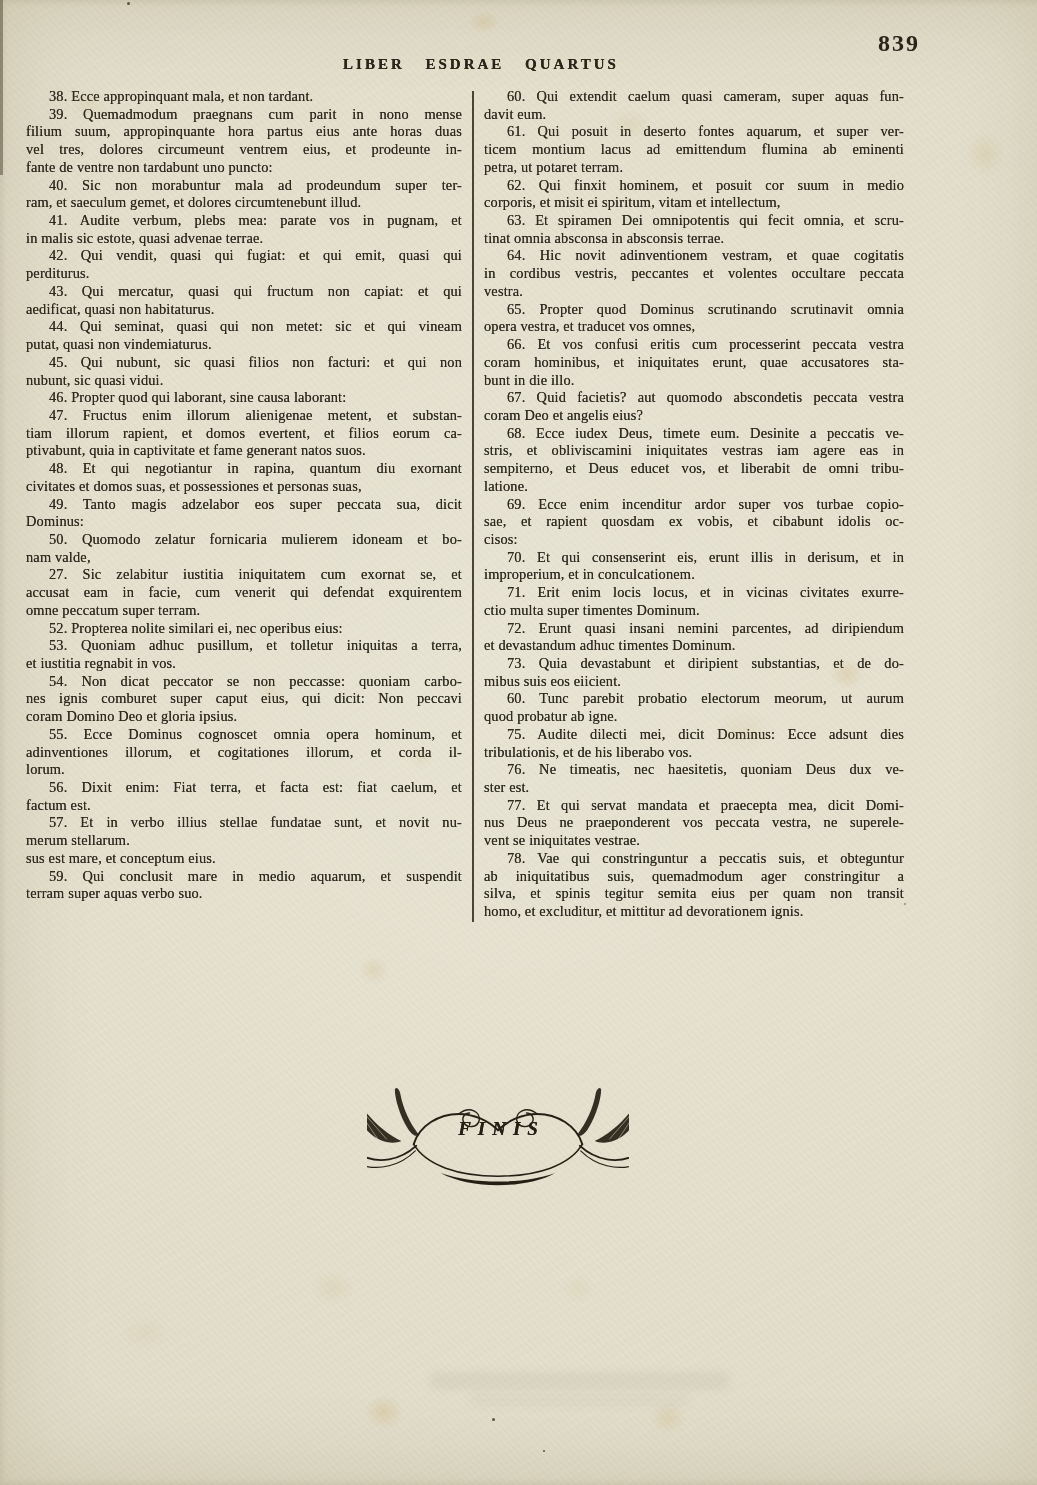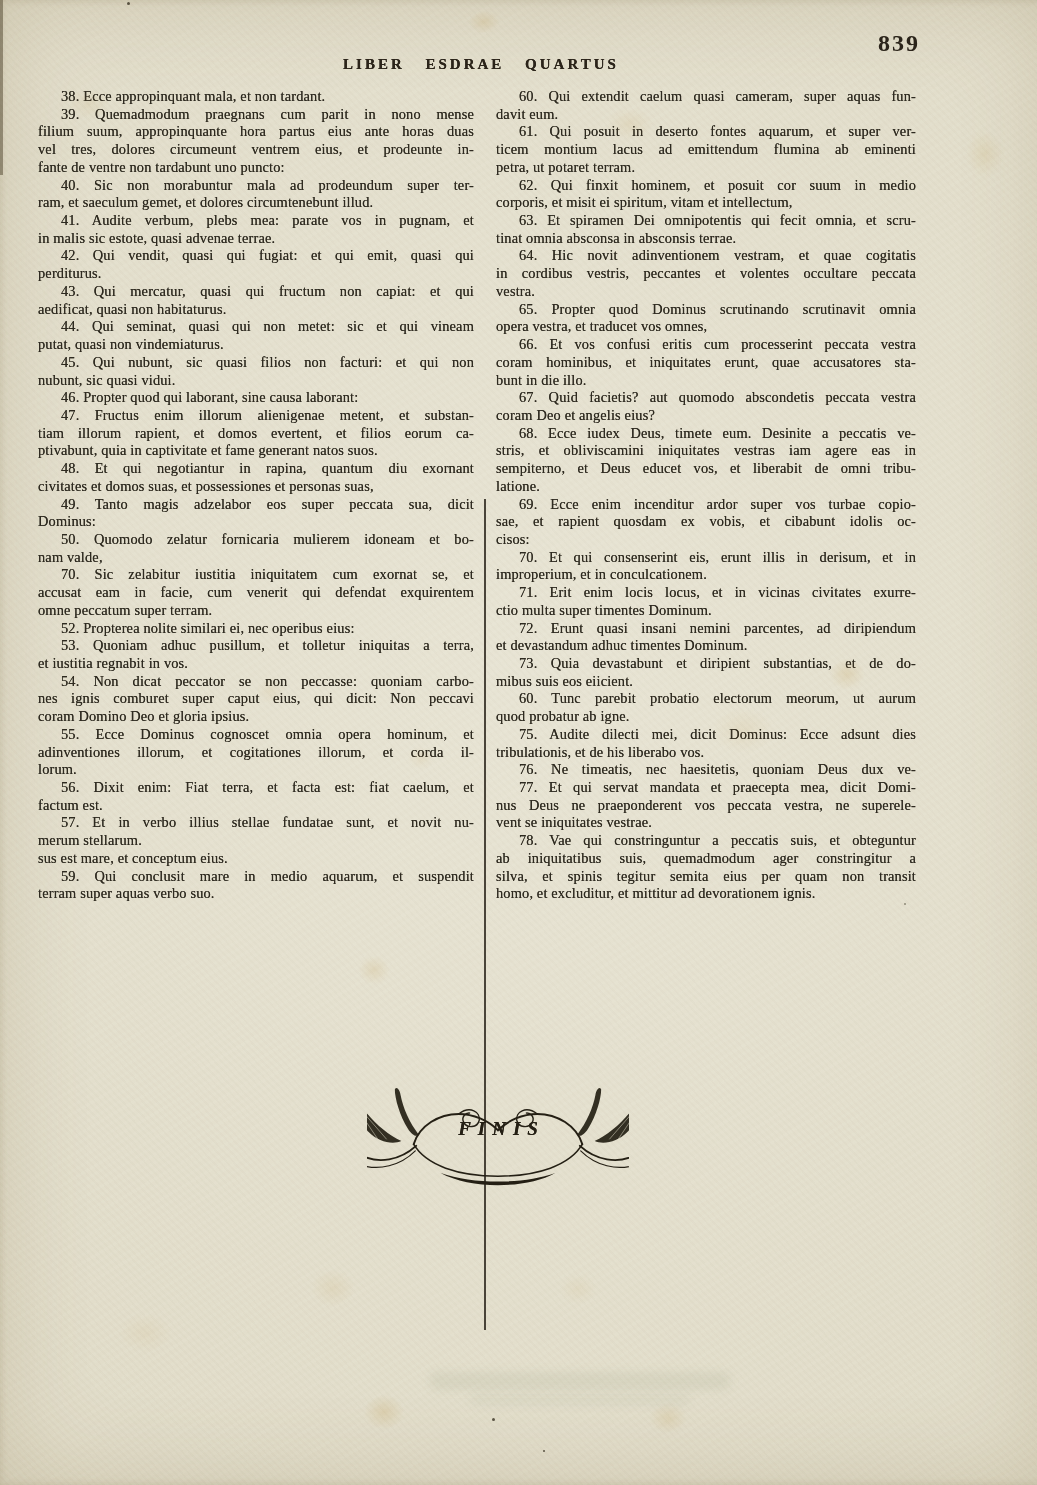--- a/index.html
+++ b/index.html
@@ -34,23 +34,22 @@
     text-shadow:0 0 0.5px var(--header-ink);
   }
   .page-number{
     position:absolute;left:836px;top:30px;width:100px;
     text-align:left;
     font-size:24px;font-weight:bold;letter-spacing:2px;
     color:var(--header-ink);
   }
   
   .text-block{
-    position:absolute;left:38px;top:88px;width:878px;
+    position:absolute;left:26px;top:88px;width:878px;
     display:flex;
-    align-items:center;
   }
   .column{width:436px;}
   .column.right-col{width:420px;}
   .gutter{width:22px;position:relative;}
   .divider{
     position:absolute;left:10px;top:3px;width:1.5px;height:831px;
     background:rgba(46,40,30,0.85);
   }
   .line{
     height:17.72px;
@@ -116,21 +115,21 @@
         <div class="line indent endline">46. Propter quod qui laborant, sine causa laborant:</div>
         <div class="line indent">47. Fructus enim illorum alienigenae metent, et substan-</div>
         <div class="line">tiam illorum rapient, et domos evertent, et filios eorum ca-</div>
         <div class="line endline">ptivabunt, quia in captivitate et fame generant natos suos.</div>
         <div class="line indent">48. Et qui negotiantur in rapina, quantum diu exornant</div>
         <div class="line endline">civitates et domos suas, et possessiones et personas suas,</div>
         <div class="line indent">49. Tanto magis adzelabor eos super peccata sua, dicit</div>
         <div class="line endline">Dominus:</div>
         <div class="line indent">50. Quomodo zelatur fornicaria mulierem idoneam et bo-</div>
         <div class="line endline">nam valde,</div>
-        <div class="line indent">70. Sic zelabitur iustitia iniquitatem cum exornat se, et</div>
+        <div class="line indent">27. Sic zelabitur iustitia iniquitatem cum exornat se, et</div>
         <div class="line">accusat eam in facie, cum venerit qui defendat exquirentem</div>
         <div class="line endline">omne peccatum super terram.</div>
         <div class="line indent endline">52. Propterea nolite similari ei, nec operibus eius:</div>
         <div class="line indent">53. Quoniam adhuc pusillum, et tolletur iniquitas a terra,</div>
         <div class="line endline">et iustitia regnabit in vos.</div>
         <div class="line indent">54. Non dicat peccator se non peccasse: quoniam carbo-</div>
         <div class="line">nes ignis comburet super caput eius, qui dicit: Non peccavi</div>
         <div class="line endline">coram Domino Deo et gloria ipsius.</div>
         <div class="line indent">55. Ecce Dominus cognoscet omnia opera hominum, et</div>
         <div class="line">adinventiones illorum, et cogitationes illorum, et corda il-</div>
@@ -179,20 +178,21 @@
         <div class="line endline">ctio multa super timentes Dominum.</div>
         <div class="line indent">72. Erunt quasi insani nemini parcentes, ad diripiendum</div>
         <div class="line endline">et devastandum adhuc timentes Dominum.</div>
         <div class="line indent">73. Quia devastabunt et diripient substantias, et de do-</div>
         <div class="line endline">mibus suis eos eiicient.</div>
         <div class="line indent">60. Tunc parebit probatio electorum meorum, ut aurum</div>
         <div class="line endline">quod probatur ab igne.</div>
         <div class="line indent">75. Audite dilecti mei, dicit Dominus: Ecce adsunt dies</div>
         <div class="line endline">tribulationis, et de his liberabo vos.</div>
         <div class="line indent">76. Ne timeatis, nec haesitetis, quoniam Deus dux ve-</div>
+        <div class="line endline">ster est.</div>
         <div class="line indent">77. Et qui servat mandata et praecepta mea, dicit Domi-</div>
         <div class="line">nus Deus ne praeponderent vos peccata vestra, ne superele-</div>
         <div class="line endline">vent se iniquitates vestrae.</div>
         <div class="line indent">78. Vae qui constringuntur a peccatis suis, et obteguntur</div>
         <div class="line">ab iniquitatibus suis, quemadmodum ager constringitur a</div>
         <div class="line">silva, et spinis tegitur semita eius per quam non transit</div>
         <div class="line endline">homo, et excluditur, et mittitur ad devorationem ignis.</div>
       </div>
   </div>
 

